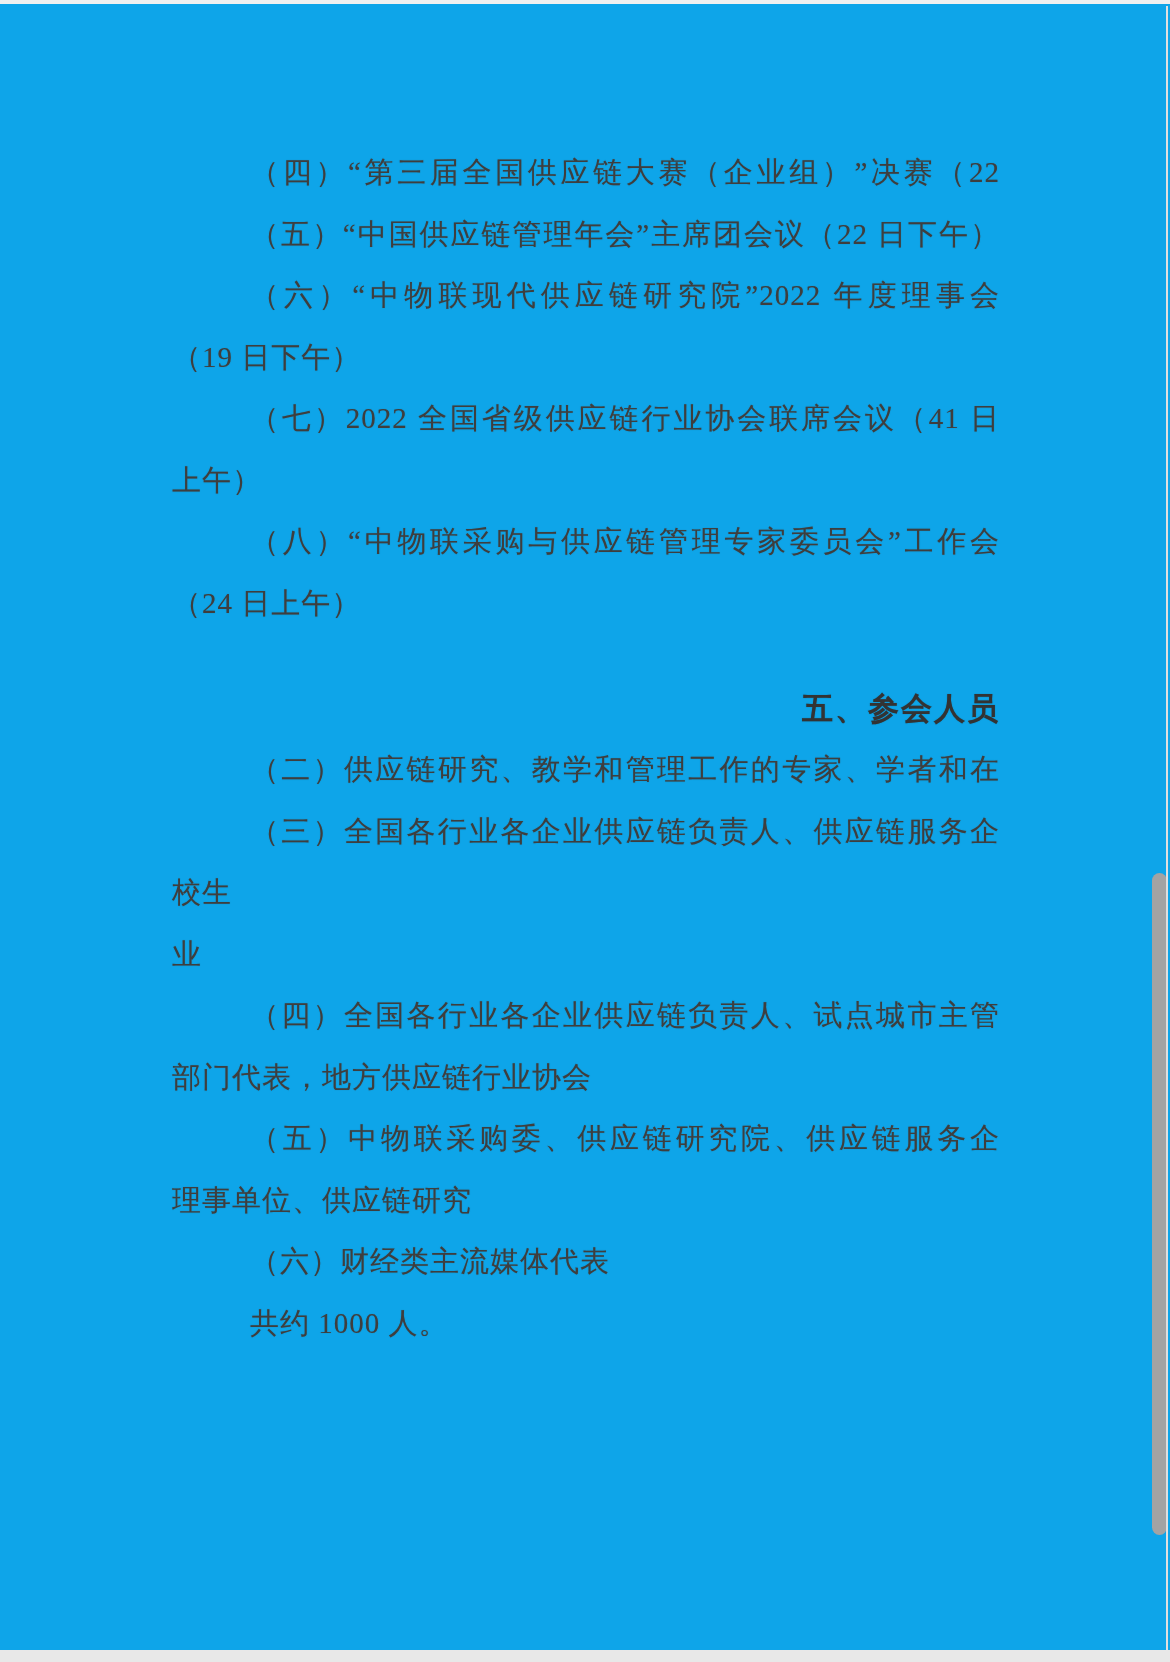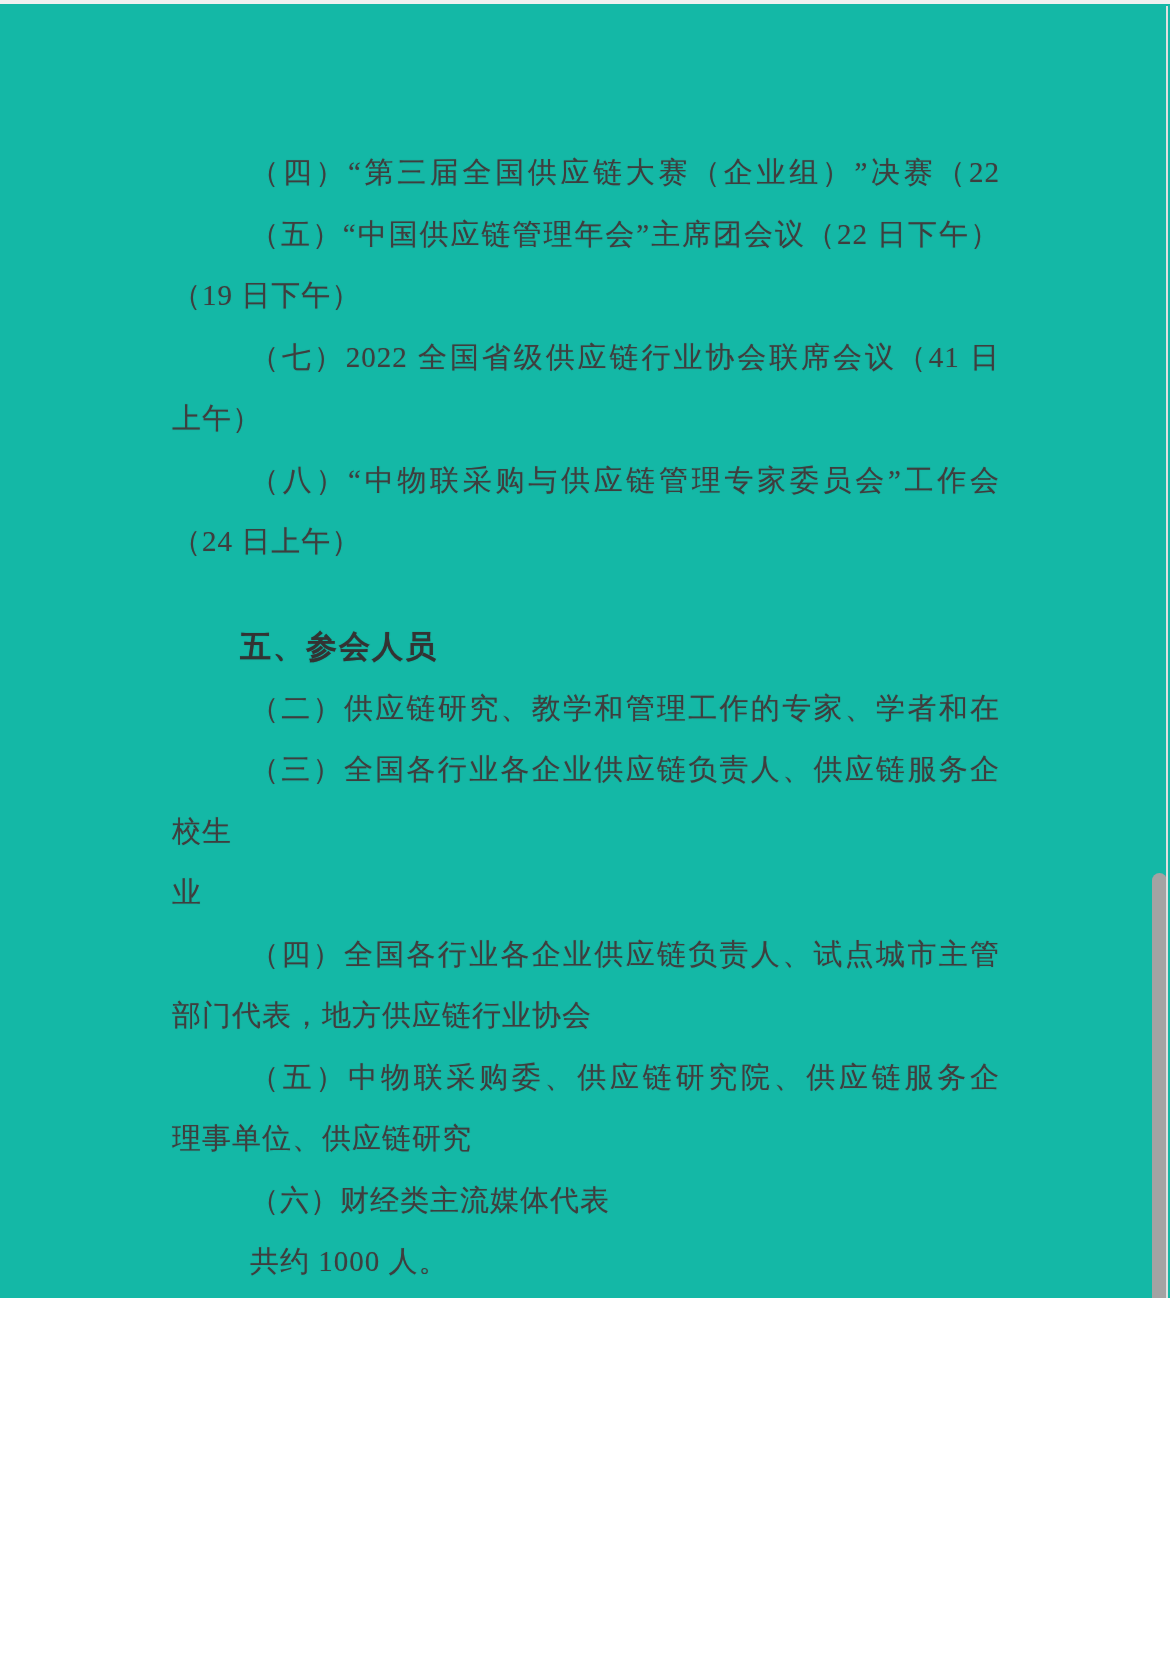--- a/index.html
+++ b/index.html
@@ -1,20 +1,20 @@
 <!DOCTYPE html>
 <html><head>
 <meta charset="utf-8">
 <style>
   html, body { margin: 0; padding: 0; background: #ffffff; }
   .page {
     position: relative;
     width: 1170px;
-    height: 1298px;
-    background: #14b8a6;
+    height: 1662px;
+    background: #0ea5e9;
     overflow: hidden;
     font-family: "Liberation Serif", "DejaVu Serif", serif;
   }
   .page-top-edge {
     position: absolute; left: 0; top: 0; width: 1170px; height: 4px;
     background: #f0f0f0;
   }
   .page-bottom-edge {
     position: absolute; left: 0; top: 1650px; width: 1170px; height: 12px;
     background: #e8e8e8;
@@ -49,20 +49,21 @@
   }
   .line.heading {
     margin-top: 43.5px;
     font-family: Liberation Serif, serif;
     font-weight: 700;
     font-size: 31px;
     letter-spacing: 2px;
     color: #333333;
     text-indent: 68px;
     text-shadow: 0 0 1px rgba(40,40,40,0.5);
+    text-align: right;
   }
   .scrollbar-thumb {
     position: absolute;
     left: 1152px;
     top: 873px;
     width: 15px;
     height: 662px;
     border-radius: 8px;
     background: #a3a3a3;
   }
@@ -70,20 +71,21 @@
 </head>
 <body>
 
 <div class="page">
 
   <div class="page-top-edge"></div>
 
   <div class="textblock">
     <div class="line ind fill">（四）“第三届全国供应链大赛（企业组）”决赛（22</div>
     <div class="line ind fill">（五）“中国供应链管理年会”主席团会议（22 日下午）</div>
+    <div class="line ind fill">（六）“中物联现代供应链研究院”2022 年度理事会</div>
     <div class="line">（19 日下午）</div>
     <div class="line ind fill">（七）2022 全国省级供应链行业协会联席会议（41 日</div>
     <div class="line">上午）</div>
     <div class="line ind fill">（八）“中物联采购与供应链管理专家委员会”工作会</div>
     <div class="line">（24 日上午）</div>
     <div class="line heading">五、参会人员</div>
     <div class="line ind fill">（二）供应链研究、教学和管理工作的专家、学者和在</div>
     <div class="line ind fill">（三）全国各行业各企业供应链负责人、供应链服务企</div>
     <div class="line">校生</div>
     <div class="line">业</div>

